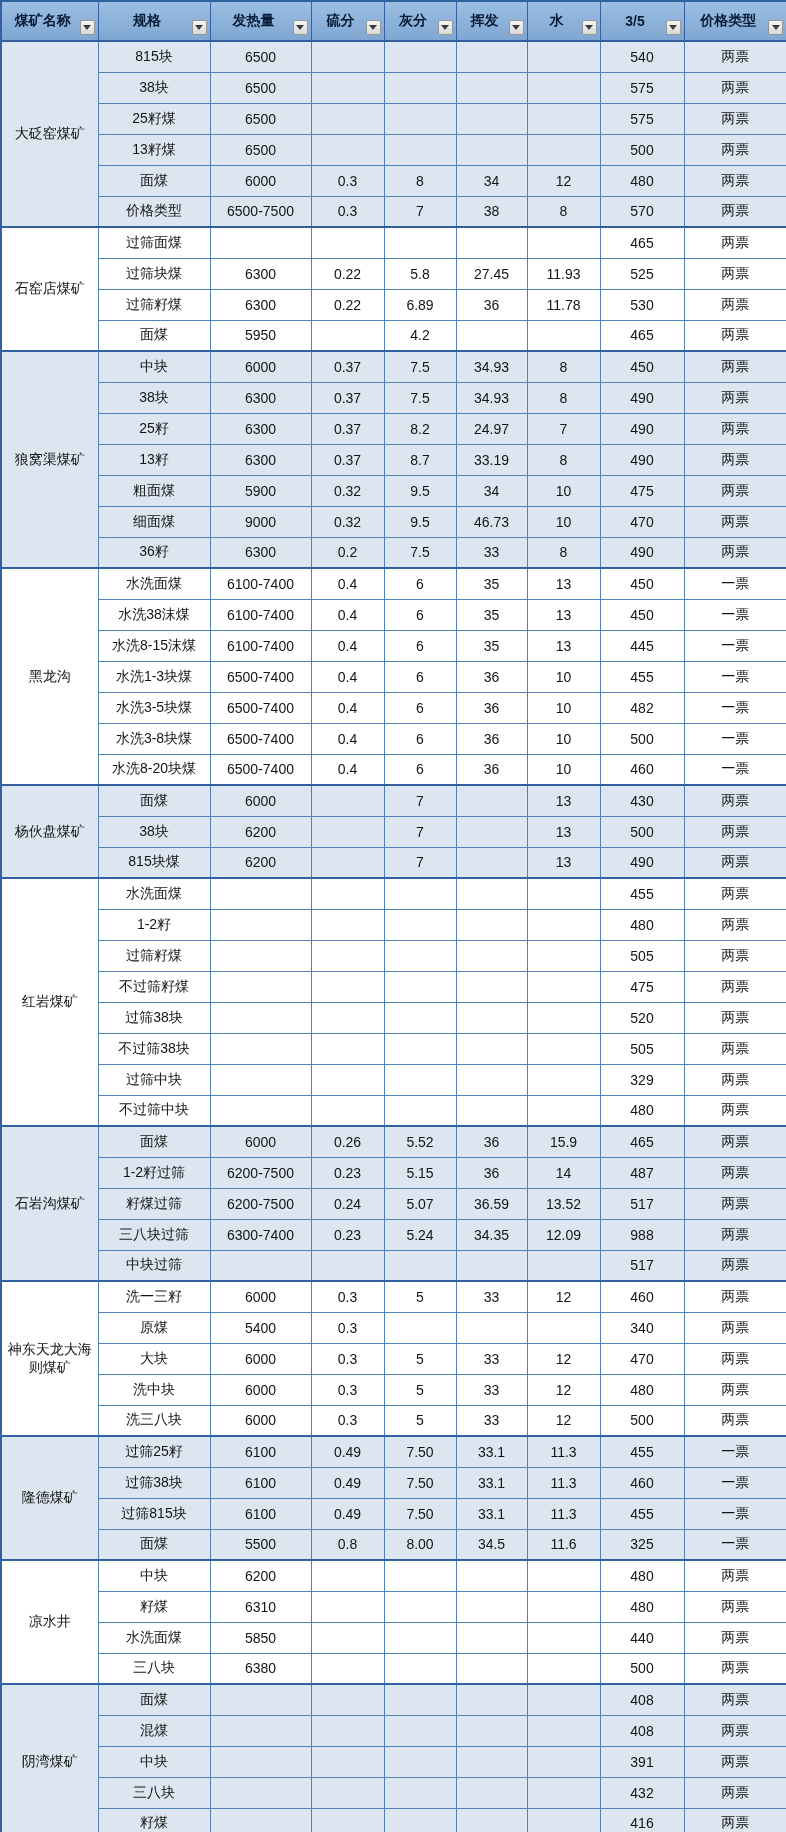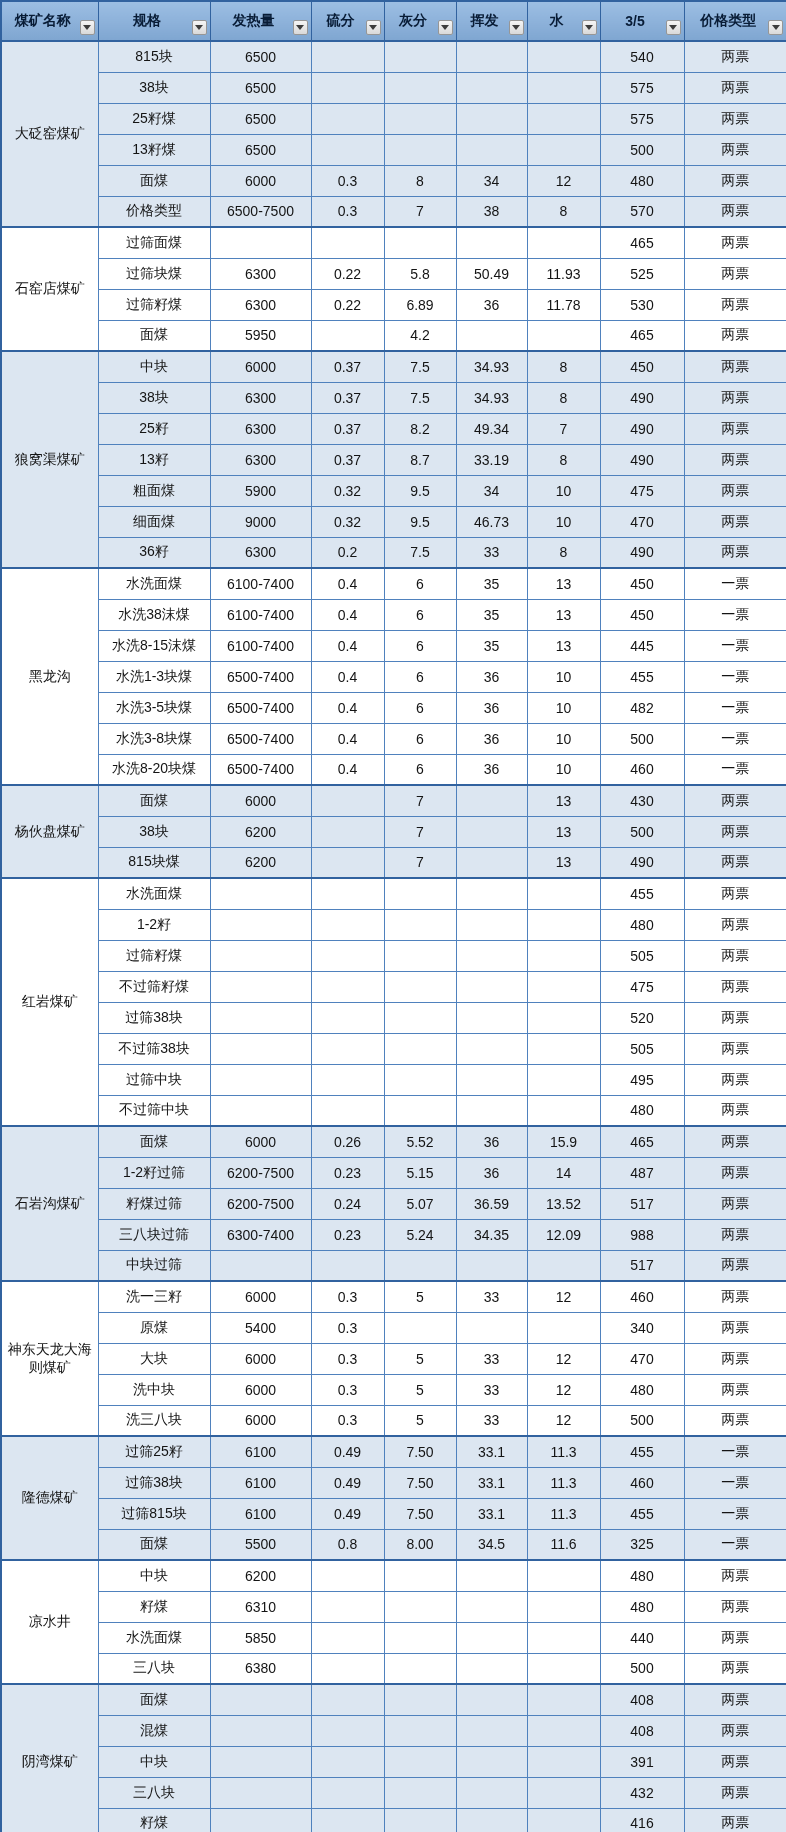--- a/index.html
+++ b/index.html
@@ -176,21 +176,21 @@
         <td class="band-white"></td>
         <td class="band-white"></td>
         <td class="band-white">465</td>
         <td class="band-white">两票</td>
       </tr>
       <tr>
         <td class="band-white">过筛块煤</td>
         <td class="band-white">6300</td>
         <td class="band-white">0.22</td>
         <td class="band-white">5.8</td>
-        <td class="band-white">50.49</td>
+        <td class="band-white">27.45</td>
         <td class="band-white">11.93</td>
         <td class="band-white">525</td>
         <td class="band-white">两票</td>
       </tr>
       <tr>
         <td class="band-white">过筛籽煤</td>
         <td class="band-white">6300</td>
         <td class="band-white">0.22</td>
         <td class="band-white">6.89</td>
         <td class="band-white">36</td>
@@ -227,21 +227,21 @@
         <td class="band-light">34.93</td>
         <td class="band-light">8</td>
         <td class="band-light">490</td>
         <td class="band-light">两票</td>
       </tr>
       <tr>
         <td class="band-light">25籽</td>
         <td class="band-light">6300</td>
         <td class="band-light">0.37</td>
         <td class="band-light">8.2</td>
-        <td class="band-light">49.34</td>
+        <td class="band-light">24.97</td>
         <td class="band-light">7</td>
         <td class="band-light">490</td>
         <td class="band-light">两票</td>
       </tr>
       <tr>
         <td class="band-light">13籽</td>
         <td class="band-light">6300</td>
         <td class="band-light">0.37</td>
         <td class="band-light">8.7</td>
         <td class="band-light">33.19</td>
@@ -442,21 +442,21 @@
         <td class="band-white">505</td>
         <td class="band-white">两票</td>
       </tr>
       <tr>
         <td class="band-white">过筛中块</td>
         <td class="band-white"></td>
         <td class="band-white"></td>
         <td class="band-white"></td>
         <td class="band-white"></td>
         <td class="band-white"></td>
-        <td class="band-white">495</td>
+        <td class="band-white">329</td>
         <td class="band-white">两票</td>
       </tr>
       <tr>
         <td class="band-white">不过筛中块</td>
         <td class="band-white"></td>
         <td class="band-white"></td>
         <td class="band-white"></td>
         <td class="band-white"></td>
         <td class="band-white"></td>
         <td class="band-white">480</td>

